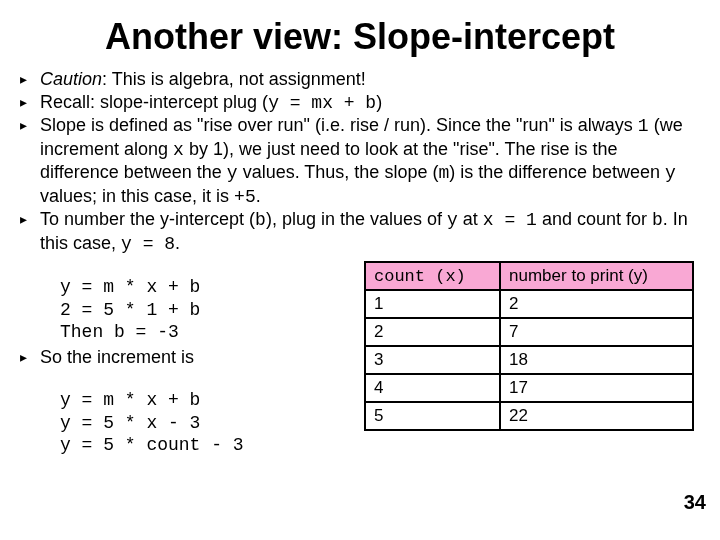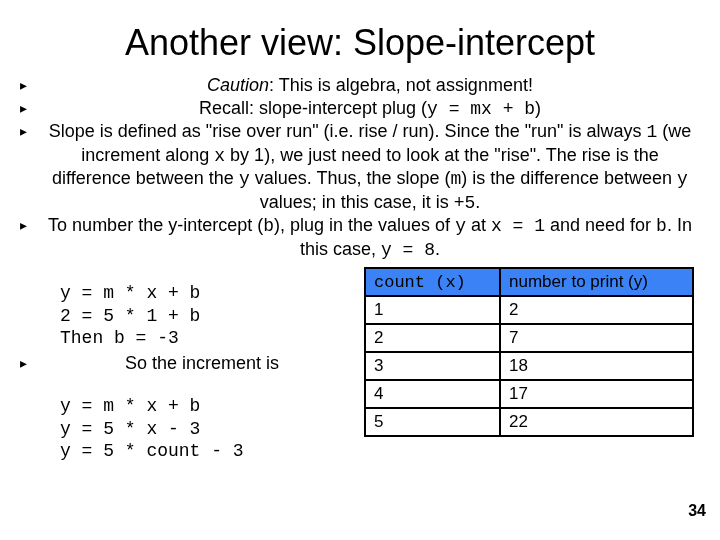--- a/index.html
+++ b/index.html
@@ -8,38 +8,38 @@
     height: 540px;
     background: #fff;
     font-family: Arial, Helvetica, sans-serif;
     color: #000;
     position: relative;
     padding: 10px 20px 10px 20px;
   }
   .title {
     font-size: 36px;
     text-align: center;
-    margin: 12px 0 10px 0;
-    font-weight: normal;
+    margin: 6px 0 10px 0;
+    font-weight: bold;
   }
   .bullets {
     font-size: 18px;
     line-height: 1.25;
   }
   .bullet {
     display: flex;
     margin-bottom: 0px;
   }
   .marker {
     width: 20px;
     flex-shrink: 0;
     font-size: 14px;
     padding-top: 3px;
   }
-  .btxt { flex: 1; text-align: center; }
+  .btxt { flex: 1; }
   .mono { font-family: "Courier New", Courier, monospace; }
   .italic { font-style: italic; }
   .codeblock {
     font-family: "Courier New", Courier, monospace;
     font-size: 18px;
     line-height: 1.25;
     margin-left: 40px;
     margin-top: 21px;
     margin-bottom: 2px;
     white-space: pre;
@@ -59,27 +59,27 @@
     width: 100%;
     font-size: 17px;
   }
   th, td {
     border: 2px solid #000;
     padding: 3px 8px;
     text-align: left;
     font-weight: normal;
   }
   th.hdr {
-    background: #3b82f6;
+    background: #f9a8d4;
   }
   .pagenum {
     position: absolute;
     right: 14px;
-    bottom: 20px;
-    font-size: 16px;
+    bottom: 26px;
+    font-size: 20px;
     font-weight: bold;
   }
 </style>
 </head>
 <body>
 
 <h1 class="title">Another view: Slope-intercept</h1>
 
 <div class="bullets">
 
@@ -93,21 +93,21 @@
     <span class="btxt"><span>Recall: slope-intercept plug (</span><span class="mono">y = mx + b</span><span>)</span></span>
   </div>
 
   <div class="bullet">
     <span class="marker">▸</span>
     <span class="btxt"><span>Slope is defined as "rise over run" (i.e. rise / run).  Since the "run" is always </span><span class="mono">1</span><span> (we increment along </span><span class="mono">x</span><span> by 1), we just need to look at the "rise".  The rise is the difference between the </span><span class="mono">y</span><span> values.  Thus, the slope (</span><span class="mono">m</span><span>) is the difference between </span><span class="mono">y</span><span> values; in this case, it is </span><span class="mono">+5</span><span>.</span></span>
   </div>
 
   <div class="bullet">
     <span class="marker">▸</span>
-    <span class="btxt"><span>To number the y-intercept (</span><span class="mono">b</span><span>), plug in the values of </span><span class="mono">y</span><span> at </span><span class="mono">x = 1</span><span> and need for </span><span class="mono">b</span><span>.  In this case, </span><span class="mono">y = 8</span><span>.</span></span>
+    <span class="btxt"><span>To number the y-intercept (</span><span class="mono">b</span><span>), plug in the values of </span><span class="mono">y</span><span> at </span><span class="mono">x = 1</span><span> and count for </span><span class="mono">b</span><span>.  In this case, </span><span class="mono">y = 8</span><span>.</span></span>
   </div>
 
 </div>
 
 <div class="lower">
   <div class="leftcol">
     <div class="codeblock">y = m * x + b
 2 = 5 * 1 + b
 Then b = -3</div>
     <div class="bullets">

